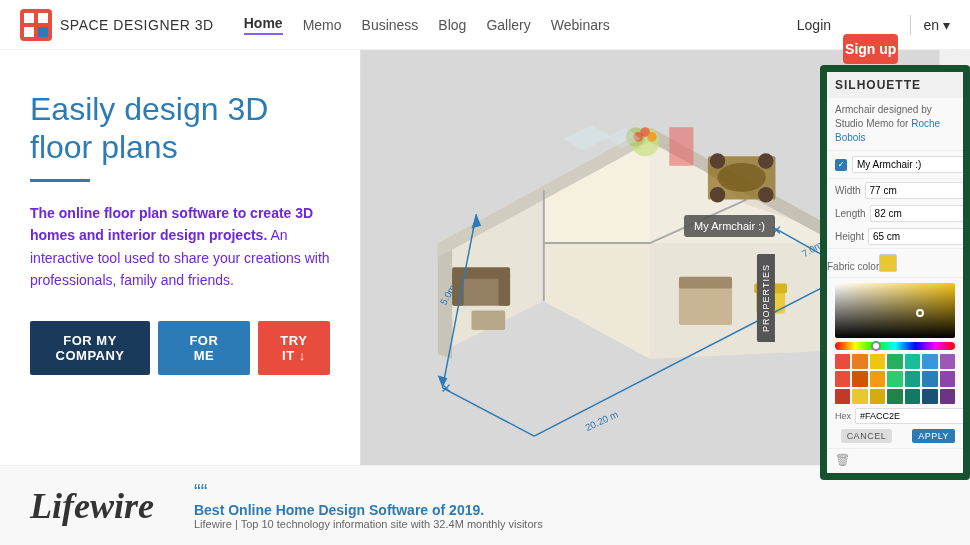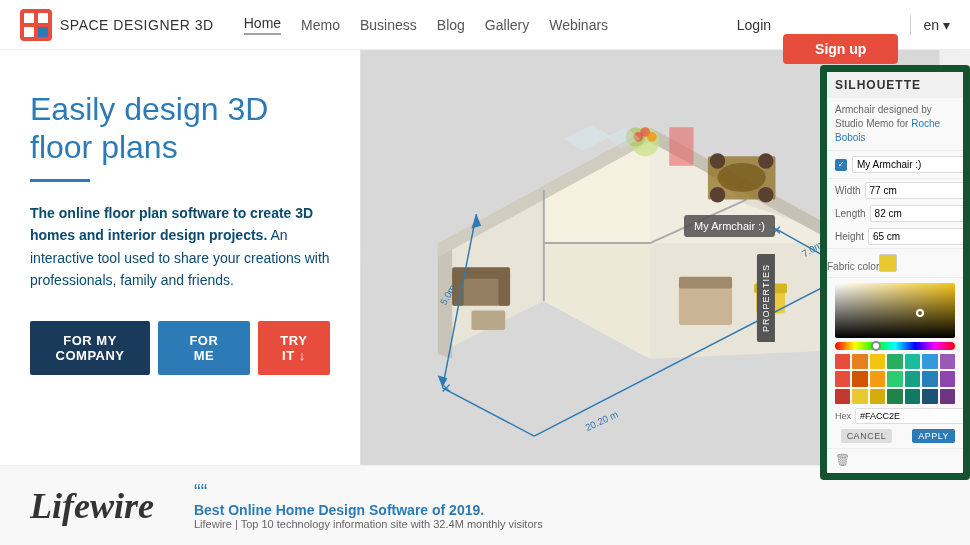--- a/index.html
+++ b/index.html
@@ -39,41 +39,41 @@
       flex: 1;
     }
     .nav-item {
       font-size: 14px;
       color: #555;
       cursor: pointer;
       text-decoration: none;
     }
     .nav-item.active {
       color: #333;
-      font-weight: normal;
-      border-bottom: 2px solid #a3a3a3;
+      font-weight: bold;
+      border-bottom: 2px solid #8b5cf6;
       padding-bottom: 2px;
     }
     .header-right {
       display: flex;
       align-items: center;
       gap: 12px;
     }
     .login-btn {
       font-size: 14px;
       color: #333;
       cursor: pointer;
       background: none;
       border: none;
     }
     .signup-btn {
       background: #e74c3c;
       color: #fff;
       border: none;
-      padding: 7px 32px;
+      padding: 7px 2px;
       border-radius: 4px;
       font-size: 14px;
       cursor: pointer;
       font-weight: bold;
       margin-top: 48px;
     }
     .divider {
       width: 1px;
       height: 20px;
       background: #ccc;
@@ -113,21 +113,21 @@
       margin-bottom: 12px;
     }
     .title-underline {
       width: 60px;
       height: 3px;
       background: #2c7bb6;
       margin-bottom: 20px;
     }
     .subtitle {
       font-size: 14px;
-      color: #0c4a6e;
+      color: #6d28d9;
       line-height: 1.6;
       margin-bottom: 30px;
     }
     .subtitle strong {
       font-weight: bold;
     }
     .cta-buttons {
       display: flex;
       gap: 8px;
     }

